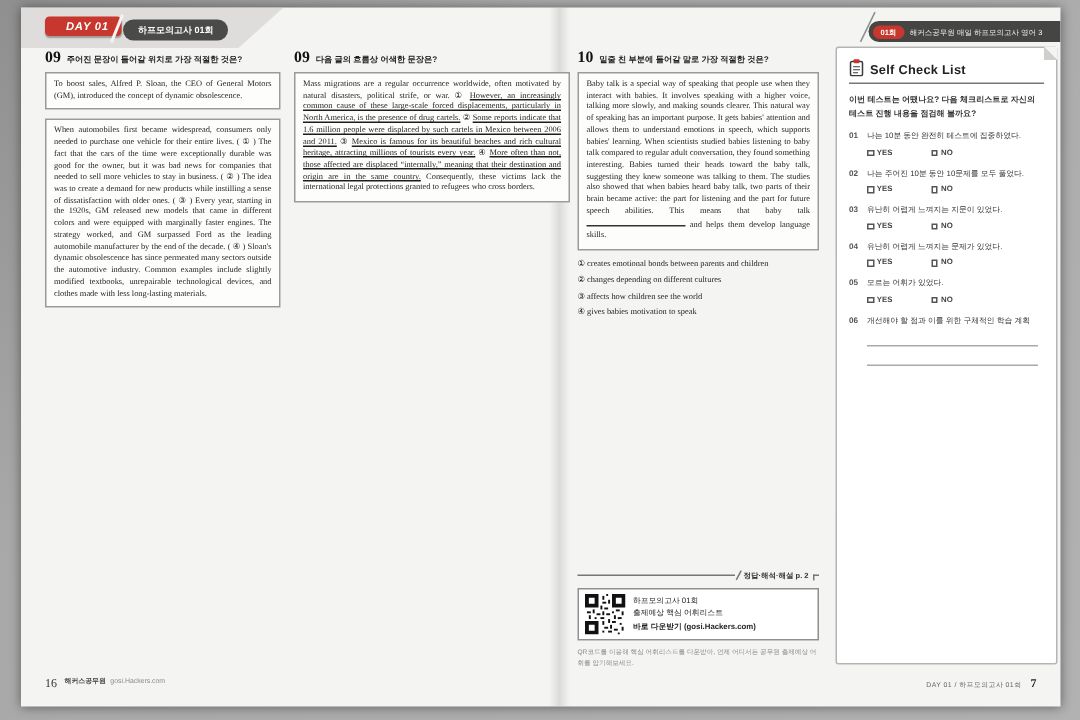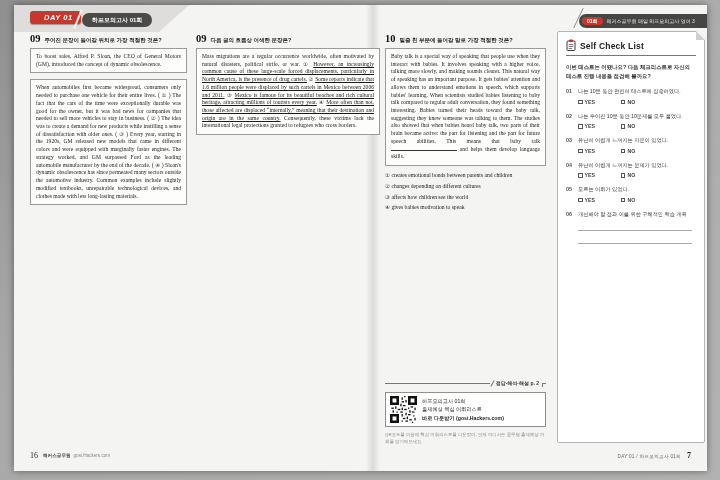--- a/index.html
+++ b/index.html
@@ -72,21 +72,21 @@
   .sc-item { margin-bottom:8px; }
   .sc-row { display:flex; }
   .sc-num { font-size:5.4px; font-weight:bold; color:#555; flex:none; width:12px; }
   .sc-text { font-size:5.2px; color:#333; line-height:1.45; }
   .sc-yn { display:flex; margin:3px 0 0 12px; }
   .sc-opt { display:flex; align-items:center; font-size:5.2px; font-weight:bold; color:#444; margin-right:26px; }
   .cbox { display:inline-block; width:4.5px; height:4.5px; border:1px solid #555; margin-right:2px; background:#fff; }
   .sc-line { margin:12px 4px 0 12px; border-bottom:1px solid #aaa; height:1px; }
 
   
-  .footer-left { position:absolute; left:16px; bottom:11px; display:flex; align-items:center; }
+  .footer-left { position:absolute; left:16px; bottom:11px; display:flex; align-items:flex-start; }
   .fl-num { font-family:"Liberation Serif", serif; font-size:8px; color:#333; }
   .fl-brand { font-size:4.6px; font-weight:bold; color:#444; margin-left:5px; }
   .fl-url { font-size:4.6px; color:#888; margin-left:3px; }
   .footer-right { position:absolute; right:16px; bottom:11px; display:flex; align-items:baseline; }
   .fr-label { font-size:4.6px; color:#666; letter-spacing:.3px; }
   .fr-num { font-family:"Liberation Serif", serif; font-size:8px; font-weight:bold; color:#222; margin-left:6px; }
 </style>
 </head>
 <body>
 

